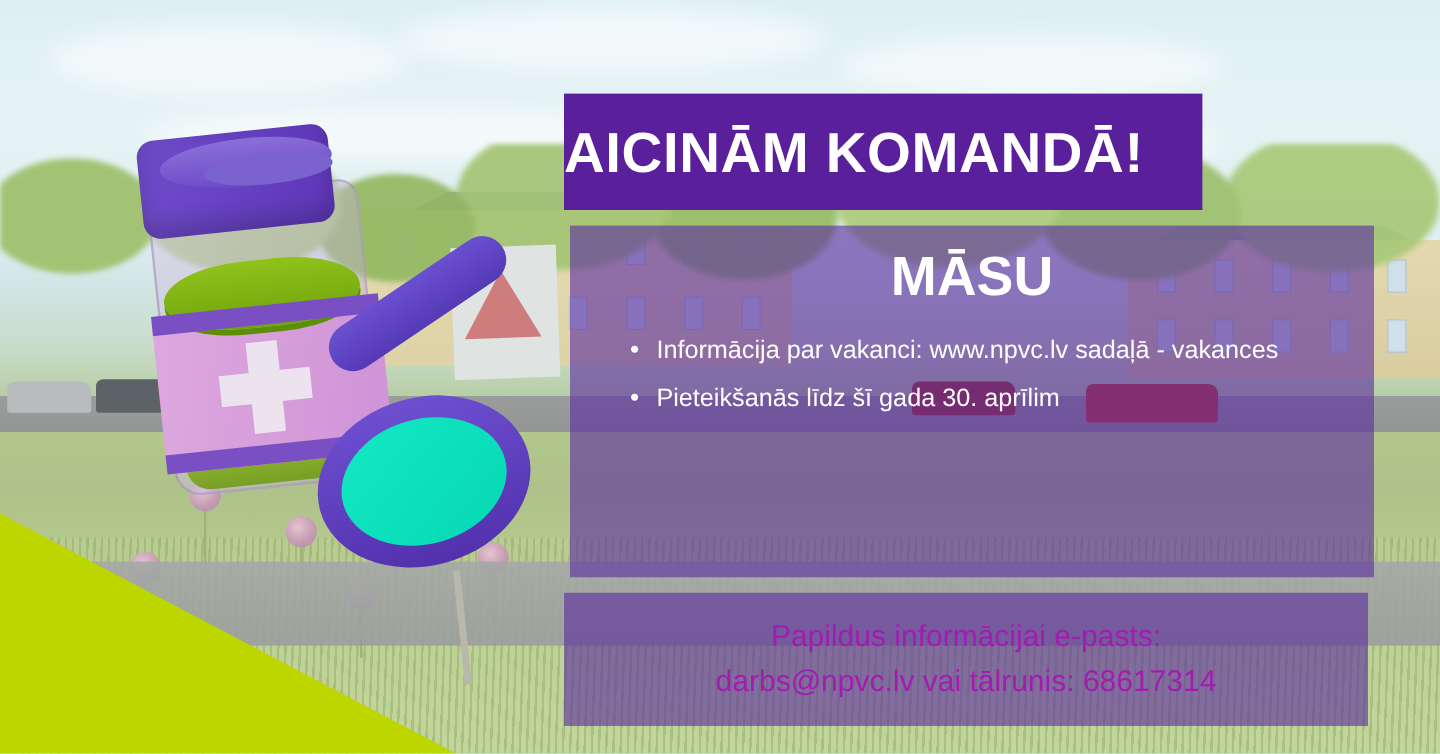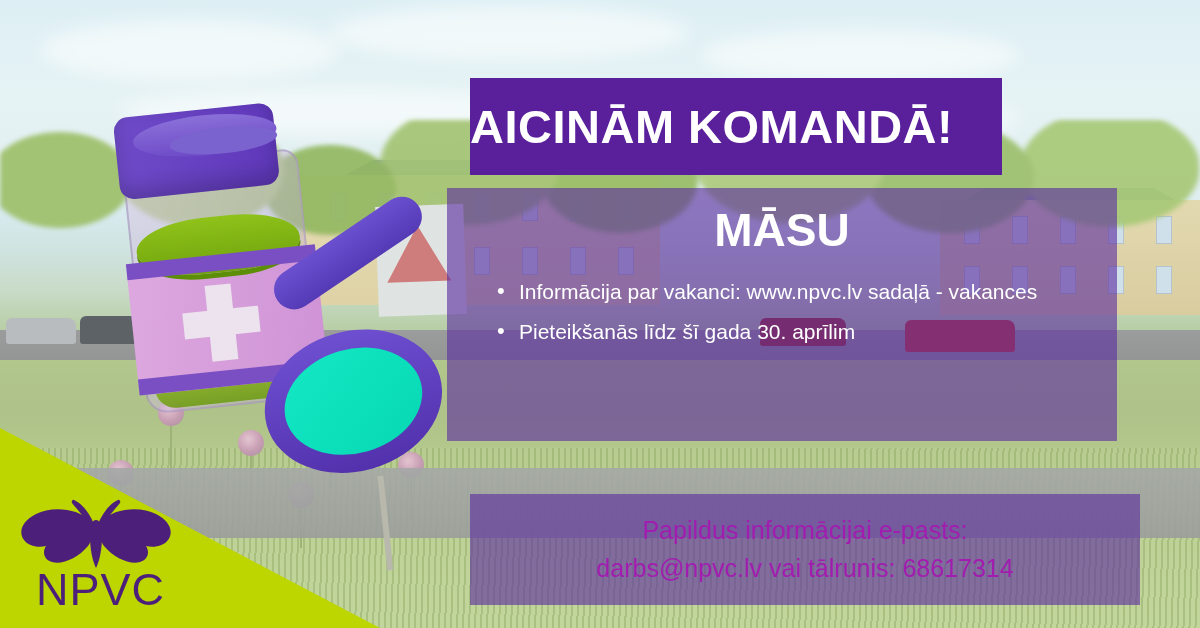--- a/index.html
+++ b/index.html
@@ -115,21 +115,21 @@
   .logo { position:absolute; left:16px; bottom:10px; width:160px; height:120px; }
   .logo svg { display:block; }
   .logo-text { position:absolute; left:20px; bottom:6px; font-size:45px; font-weight:400;
                color:#4b1f7a; letter-spacing:1px; line-height:1; }
 
   
   .hdr { position:absolute; left:470px; top:78px; width:532px; height:97px;
          background:#5a209b; display:flex; align-items:center; }
   .hdr h1 { color:#fff; font-size:47px; font-weight:bold; letter-spacing:.5px; white-space:nowrap; }
 
-  .body-panel { position:absolute; left:447px; top:188px; width:670px; height:253px;
+  .body-panel { position:absolute; left:475px; top:188px; width:670px; height:293px;
                 background:rgba(92,45,160,.62); padding:18px 24px 4px; }
   .t-main { text-align:center; color:#fff; font-size:46px; font-weight:bold; line-height:1.05; }
   .t-sub  { text-align:center; color:#fff; font-size:28px; font-weight:bold; margin-top:6px; letter-spacing:.3px; }
   .bullets { margin:22px 0 0 26px; }
   .bullets li { color:#fff; font-size:21px; line-height:1.52; margin-bottom:8px; list-style:none; position:relative; padding-left:22px; }
   .bullets li::before { content:"•"; position:absolute; left:0; top:-2px; font-size:22px; }
 
   .foot-panel { position:absolute; left:470px; top:494px; width:670px; height:111px;
                 background:rgba(92,45,160,.62); display:flex; flex-direction:column;
                 align-items:center; justify-content:center; gap:6px; }
@@ -225,32 +225,20 @@
           <div class="cap-hole"></div>
         </div>
       </div>
     <div class="mag-handle"></div>
     <div class="mag-ring">
         <div class="mag-lens"></div>
       </div>
   </div>
 
   <div class="green-tri"></div>
-  <div class="logo">
-    <svg width="160" height="80" viewBox="0 0 160 80">
-      <g fill="#4b1f7a">
-        <path d="M78 26 C70 8 62 4 58 2 C57 1 55 3 56 5 C60 10 68 18 74 30 Z"></path>
-        <path d="M82 26 C90 8 98 4 102 2 C103 1 105 3 104 5 C100 10 92 18 86 30 Z"></path>
-        <path d="M76 24 C62 10 36 8 20 16 C6 23 2 34 8 42 C12 48 22 50 30 48 C26 54 28 62 36 64 C46 67 62 60 72 48 C76 43 78 34 76 24 Z"></path>
-        <path d="M84 24 C98 10 124 8 140 16 C154 23 158 34 152 42 C148 48 138 50 130 48 C134 54 132 62 124 64 C114 67 98 60 88 48 C84 43 82 34 84 24 Z"></path>
-        <path d="M80 22 C84 22 86 28 86 38 C86 50 84 62 80 70 C76 62 74 50 74 38 C74 28 76 22 80 22 Z"></path>
-      </g>
-    </svg>
-    <div class="logo-text">NPVC</div>
-  </div>
 
   <div class="hdr">
     <h1>AICINĀM KOMANDĀ!</h1>
   </div>
 
   <div class="body-panel">
     <div class="t-main">MĀSU</div>
     <ul class="bullets">
       <li>Informācija par vakanci: www.npvc.lv  sadaļā - vakances</li>
       <li>Pieteikšanās līdz šī gada 30. aprīlim</li>

